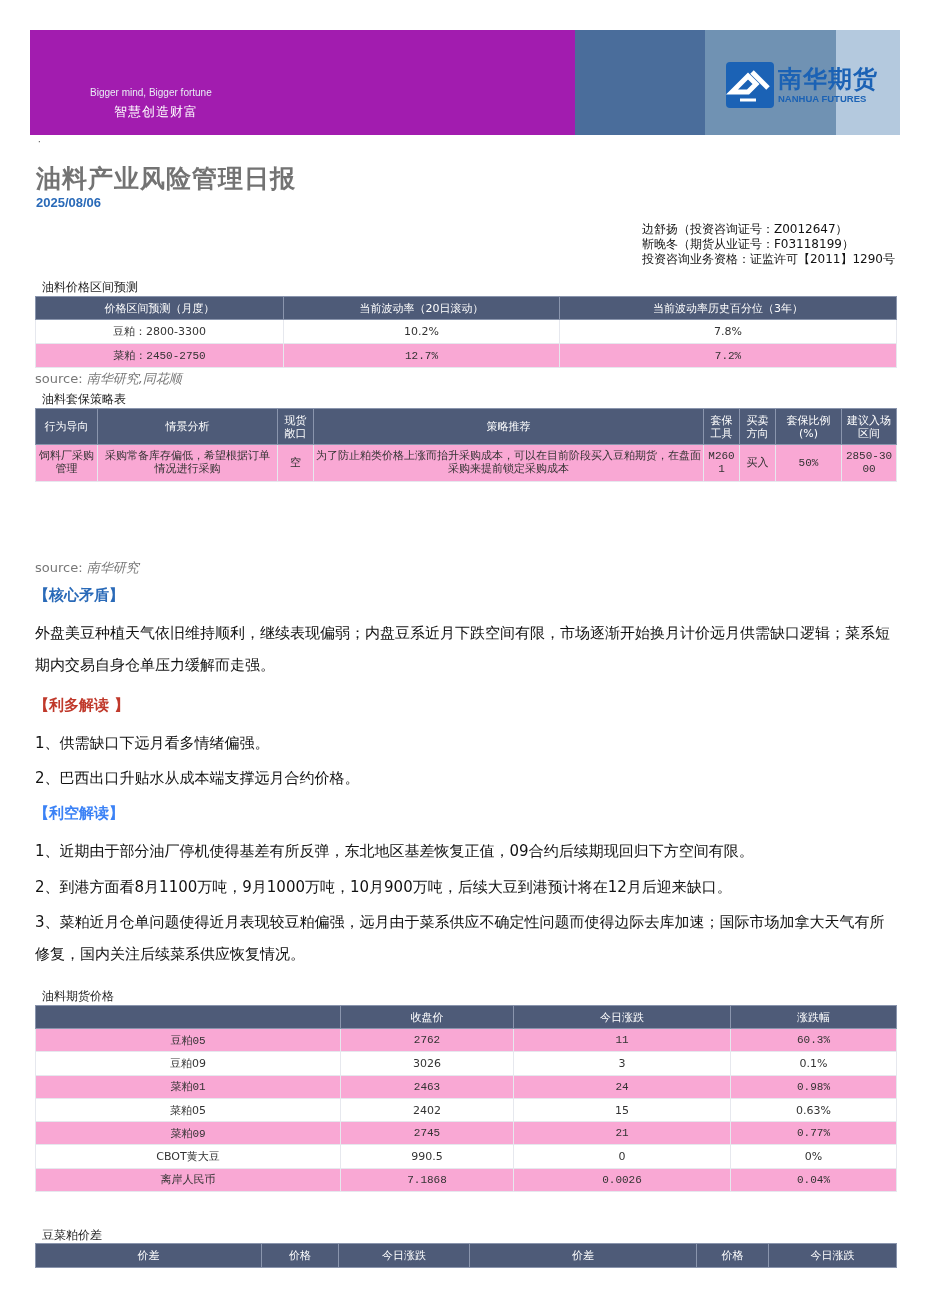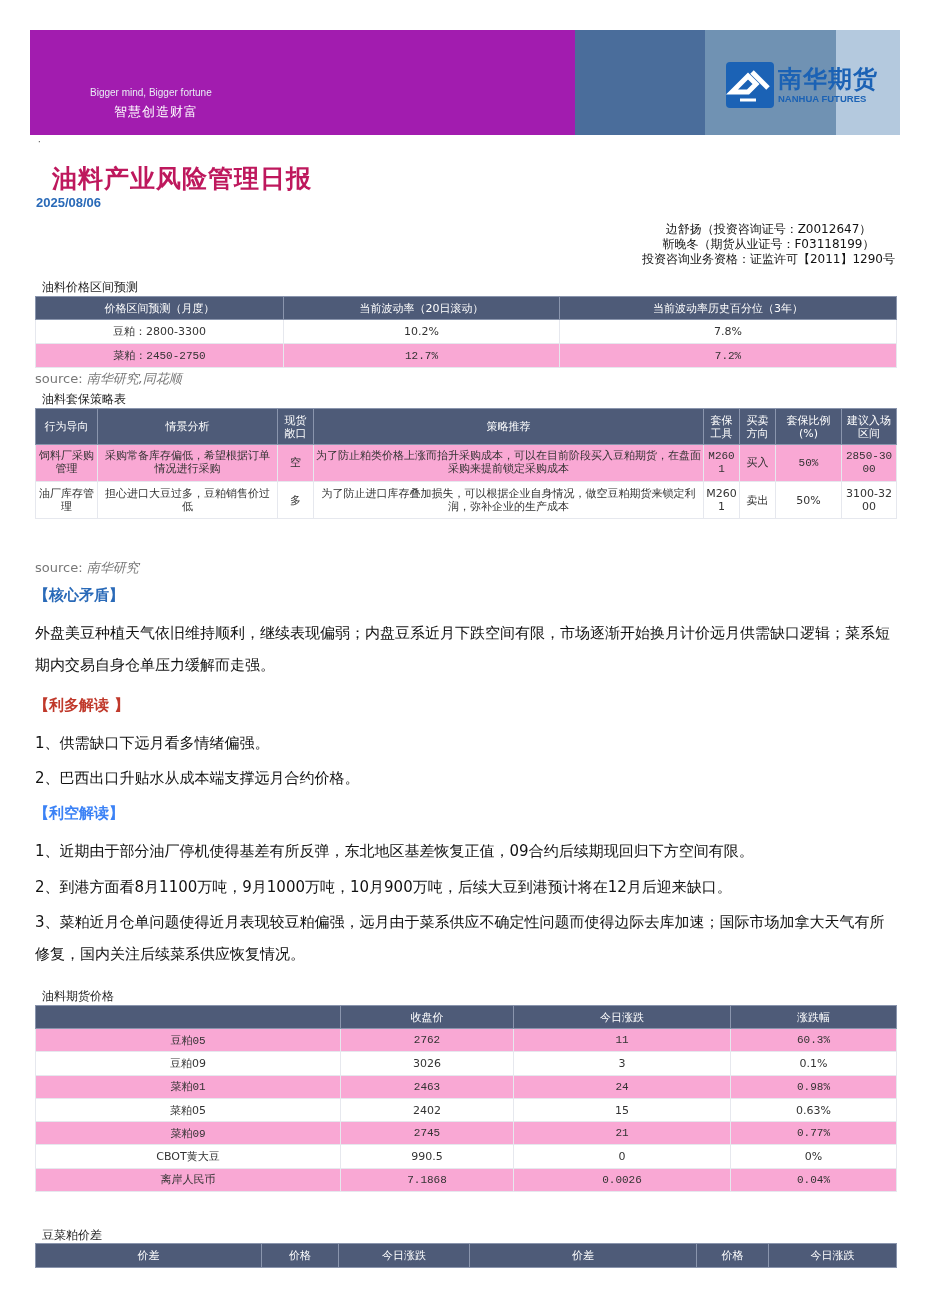--- a/index.html
+++ b/index.html
@@ -14,24 +14,24 @@
   .slogan-en { position: absolute; left: 60px; top: 57px; font-size: 10px; color: #e8eef5; font-family: "Liberation Sans", sans-serif; }
   .slogan-cn { position: absolute; left: 84px; top: 73px; font-size: 13px; color: #ffffff; letter-spacing: 1px; }
   .logo { position: absolute; left: 696px; top: 32px; display: flex; align-items: center; gap: 4px; }
   .logo-mark { width: 48px; height: 46px; background: #1b62b5; border-radius: 4px; position: relative; overflow: hidden; }
   .logo-mark svg { position: absolute; left: 0; top: 0; }
   .logo-text { display: flex; flex-direction: column; }
   .logo-cn { font-size: 24px; font-weight: bold; color: #1b62b5; letter-spacing: 1px; line-height: 28px; }
   .logo-en { font-size: 9.5px; font-weight: bold; color: #1b62b5; font-family: "Liberation Sans", sans-serif; line-height: 12px; }
 
   .dot { position: absolute; left: 38px; top: 138px; font-size: 8px; color: #333; }
-  .title { position: absolute; left: 36px; top: 162px; font-size: 25px; font-weight: bold; color: #be185d; letter-spacing: 1px; margin-left: 16px; }
+  .title { position: absolute; left: 36px; top: 162px; font-size: 25px; font-weight: bold; color: #737373; letter-spacing: 1px; }
   .date { position: absolute; left: 36px; top: 195px; font-size: 13px; font-weight: bold; color: #2a6ab8; font-family: "Liberation Sans", sans-serif; }
 
-  .authors { position: absolute; right: 35px; top: 222px; text-align: center; font-size: 12px; line-height: 15px; color: #111; }
+  .authors { position: absolute; right: 35px; top: 222px; text-align: left; font-size: 12px; line-height: 15px; color: #111; }
 
   .sec-label { position: absolute; left: 42px; font-size: 12px; color: #222; }
   .source { position: absolute; left: 35px; font-size: 13px; color: #777; }
   .source i { font-style: italic; }
 
   table { position: absolute; left: 35px; width: 861px; border-collapse: collapse; table-layout: fixed; font-size: 11px; }
   th { background: #4e5b78; color: #ffffff; font-weight: normal; text-align: center; border: 1px solid #8a95ad; padding: 0 2px; }
   td { text-align: center; border: 1px solid #e6e8ee; padding: 0 2px; color: #333; }
   tr.alt td { background: #f9a8d4; font-family: Liberation Mono, monospace; }
 
@@ -144,30 +144,20 @@
   <tr class="alt">
     <td>饲料厂采购管理</td>
     <td>采购常备库存偏低，希望根据订单情况进行采购</td>
     <td>空</td>
     <td>为了防止粕类价格上涨而抬升采购成本，可以在目前阶段买入豆粕期货，在盘面采购来提前锁定采购成本</td>
     <td style="word-break:break-all">M2601</td>
     <td>买入</td>
     <td>50%</td>
     <td style="word-break:break-all">2850-3000</td>
   </tr>
-  <tr>
-    <td>油厂库存管理</td>
-    <td>担心进口大豆过多，豆粕销售价过低</td>
-    <td>多</td>
-    <td>为了防止进口库存叠加损失，可以根据企业自身情况，做空豆粕期货来锁定利润，弥补企业的生产成本</td>
-    <td style="word-break:break-all">M2601</td>
-    <td>卖出</td>
-    <td>50%</td>
-    <td style="word-break:break-all">3100-3200</td>
-  </tr>
 </tbody>
   </table>
 <div class="source" style="top:559px;"><span>source:</span> <i>南华研究</i></div>
 
 <div class="h-core">【核心矛盾】</div>
 <div class="para" style="top:617px; width:860px;">外盘美豆种植天气依旧维持顺利，继续表现偏弱；内盘豆系近月下跌空间有限，市场逐渐开始换月计价远月供需缺口逻辑；菜系短期内交易自身仓单压力缓解而走强。</div>
 
 <div class="h-bull">【利多解读 】</div>
 <div class="para" style="top:727px;">1、供需缺口下远月看多情绪偏强。</div>
 <div class="para" style="top:762px;">2、巴西出口升贴水从成本端支撑远月合约价格。</div>

